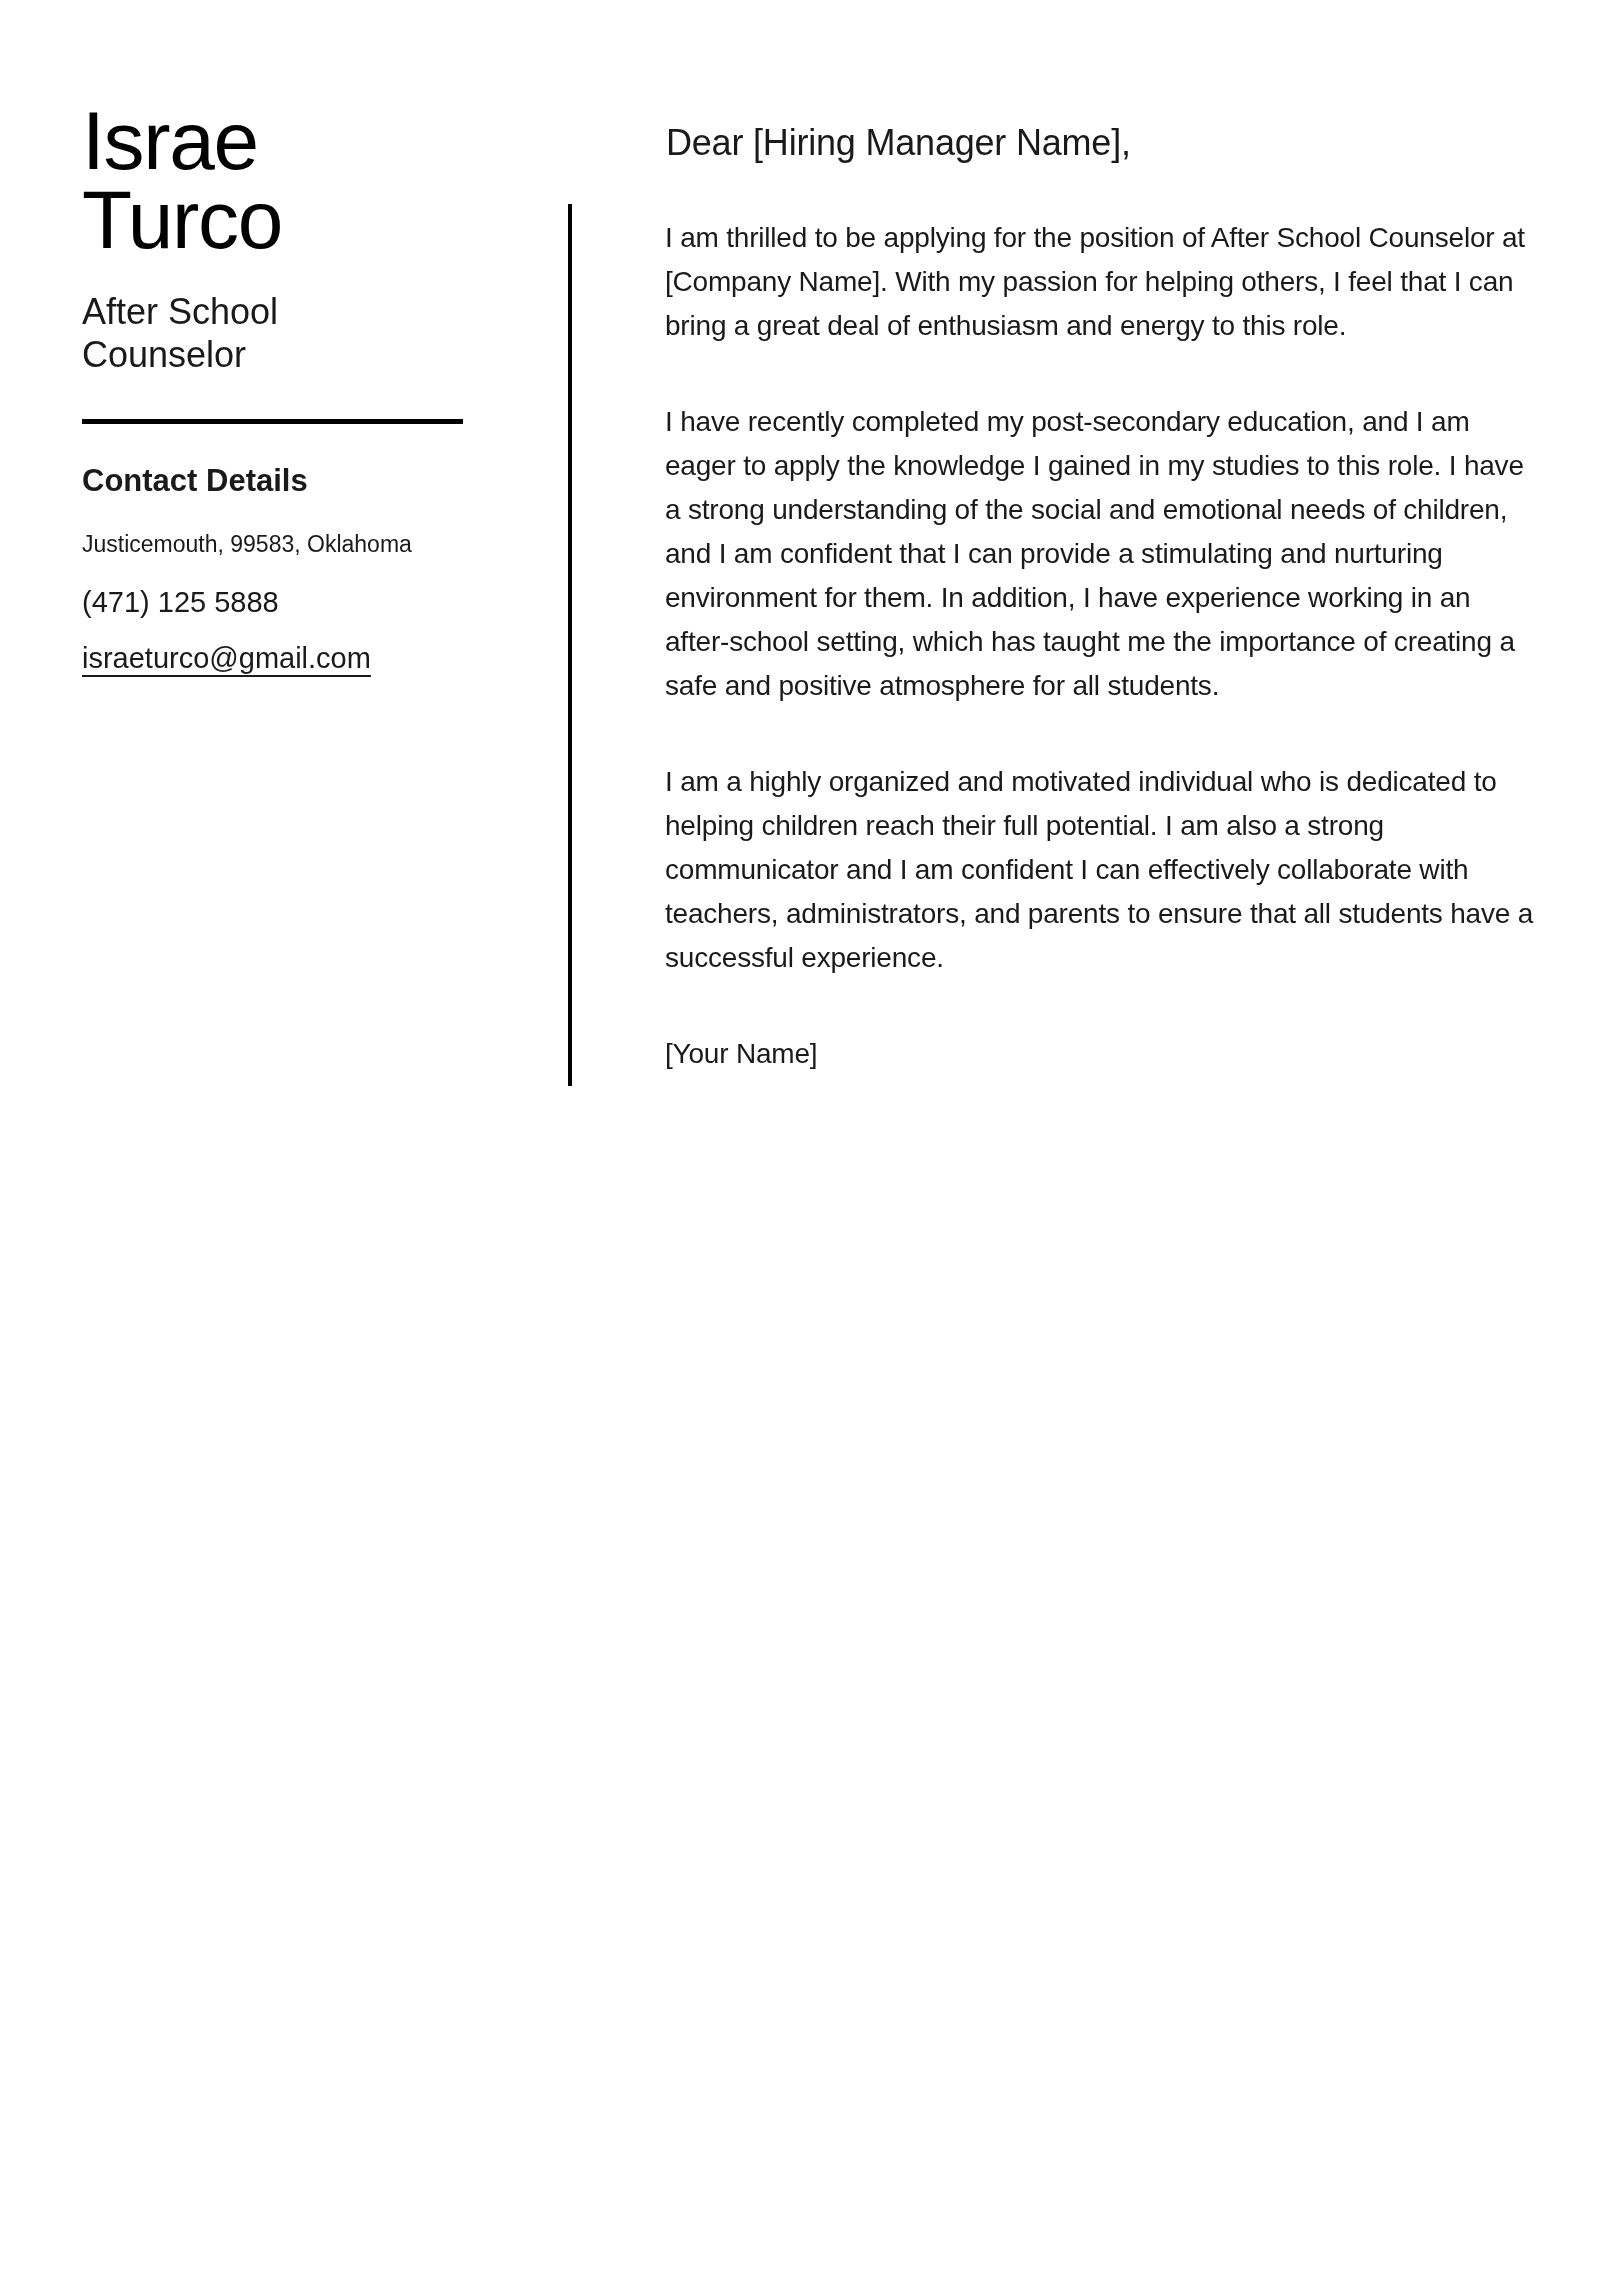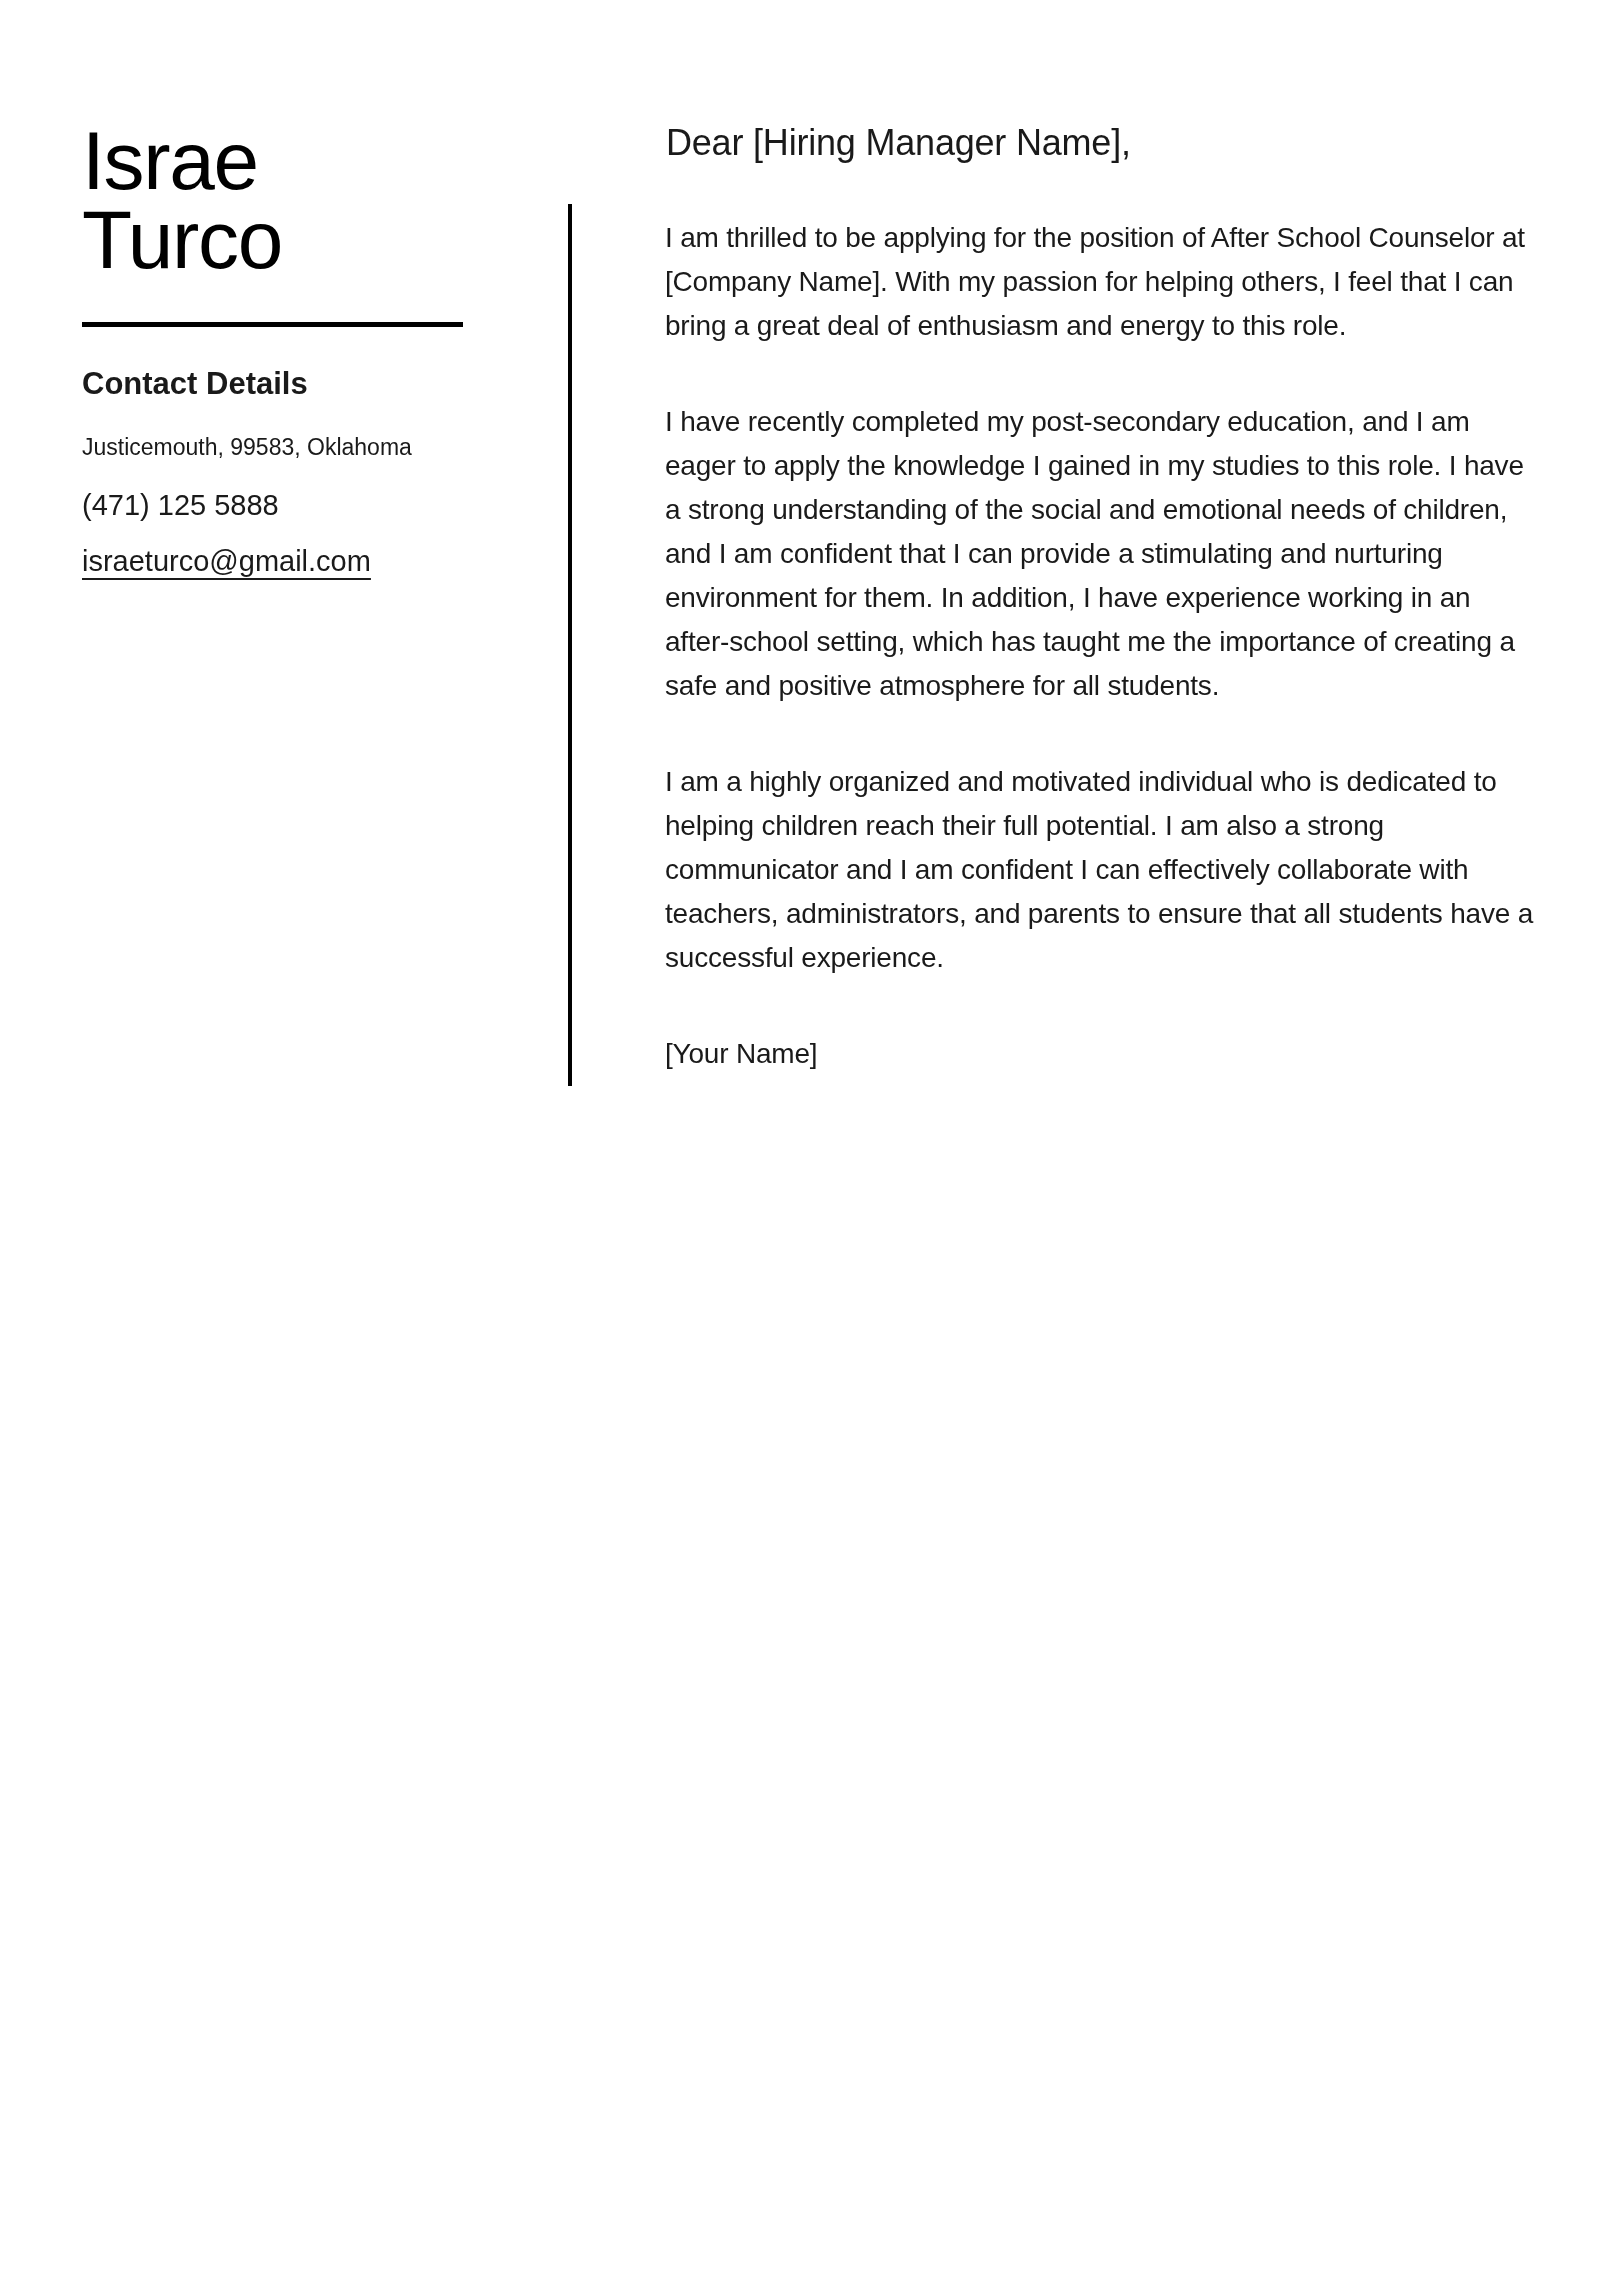--- a/index.html
+++ b/index.html
@@ -13,21 +13,20 @@
     font-family: "Liberation Sans", sans-serif;
     overflow: hidden;
   }
 
   
   .sidebar {
     position: absolute;
     left: 82px;
     top: 101px;
     width: 381px;
-    margin-top: 20px;
   }
   .name {
     max-width: 340px;
     font-size: 82px;
     line-height: 79px;
     font-weight: 400;
     letter-spacing: -1.3px;
     color: var(--accent-color, #000000);
   }
   .job-title {
@@ -101,20 +100,21 @@
   }
   .para:last-child { margin-bottom: 0; }
 </style>
 </head>
 <body>
 
 <div class="page">
 
   <aside class="sidebar">
     <h1 class="name">Israe Turco</h1>
+    <div class="job-title">After School Counselor</div>
     <hr class="divider">
     <h2 class="contact-heading">Contact Details</h2>
     <div class="contact-address">Justicemouth, 99583, Oklahoma</div>
     <div class="contact-phone">(471) 125 5888</div>
     <a class="contact-email">israeturco@gmail.com</a>
   </aside>
 
   <main class="letter">
     <p class="salutation">Dear [Hiring Manager Name],</p>
 

